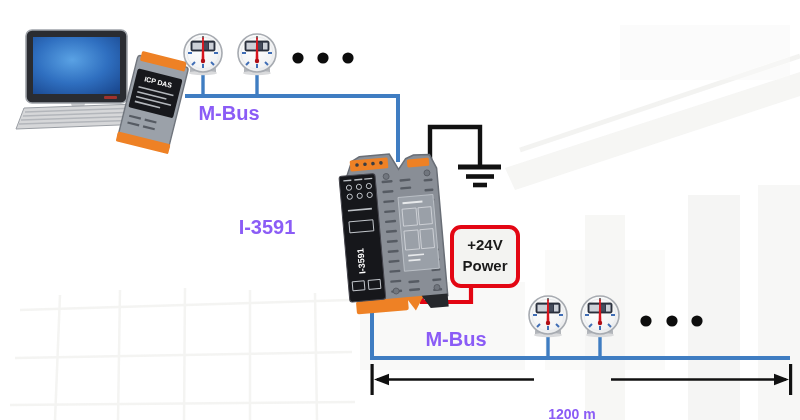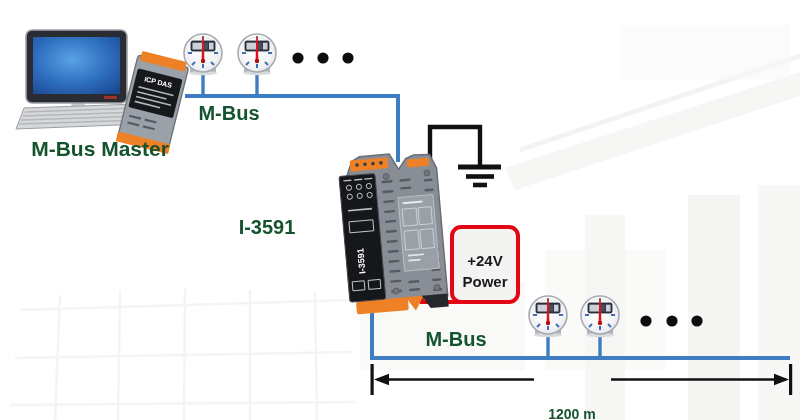--- a/index.html
+++ b/index.html
@@ -1,31 +1,31 @@
 <!DOCTYPE html>
 <html><head>
 <meta charset="utf-8">
 <style>
   html,body{margin:0;padding:0;background:#fff;}
   .stage{
     position:relative;width:800px;height:420px;overflow:hidden;
     background:#ffffff;font-family:"Liberation Sans",sans-serif;color:#1a1a1a;
   }
   .stage svg{position:absolute;left:0;top:0;}
-  .lbl{position:absolute;font-weight:700;color:#14532d;white-space:nowrap;}
+  .lbl{position:absolute;font-weight:700;color:#8b5cf6;white-space:nowrap;}
   .lbl-center{transform:translateX(-50%);text-align:center;}
   .master-label{font-size:21px;}
   .bus-label{font-size:20px;}
   .repeater-label{font-size:20px;line-height:27px;}
   .distance-label{font-size:14px;margin-top:36px;}
   .power-box{
     position:absolute;left:450px;top:225px;width:62px;height:50px;
     background:#f3f3f1;border:4px solid #e30613;border-radius:11px;
     font-size:15px;line-height:21px;font-weight:600;text-align:center;
-    padding-top:21px;color:#1a1a1a;
+    padding-top:5px;color:#1a1a1a;
   }
 </style>
 </head>
 <body>
 
 <div class="stage">
 
   <svg width="800" height="420" viewBox="0 0 800 420">
     <defs>
       <radialGradient id="scr" cx="45%" cy="40%" r="75%">
@@ -239,21 +239,20 @@
         <circle cx="323" cy="58" r="5.6"></circle>
         <circle cx="348" cy="58" r="5.6"></circle>
     </g>
     <g fill="#0d0d0d">
       <circle cx="646" cy="321" r="5.6"></circle>
         <circle cx="672" cy="321" r="5.6"></circle>
         <circle cx="697" cy="321" r="5.6"></circle>
     </g>
   </svg>
 
-  <div class="lbl lbl-center master-label" style="left:100px;top:137px;">M-Bus Master</div>
 
   <div class="lbl lbl-center bus-label" style="left:229px;top:102px;">M-Bus</div>
 
   <div class="lbl lbl-center repeater-label" style="left:267px;top:214px;">
     <div>I-3591</div>
   </div>
 
   <div class="power-box">
     <div>+24V</div>
     <div>Power</div>

